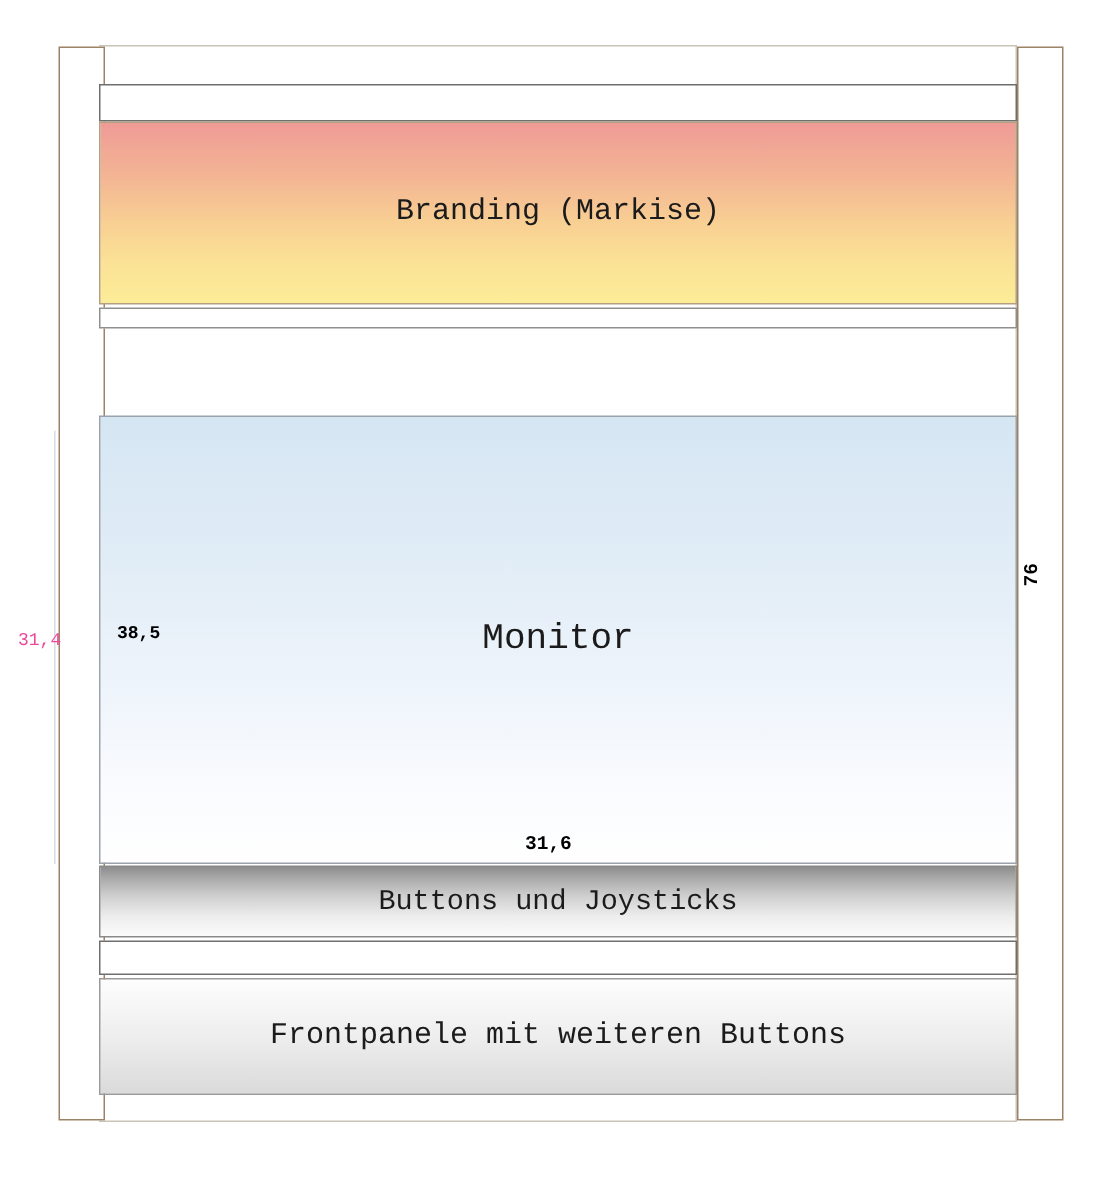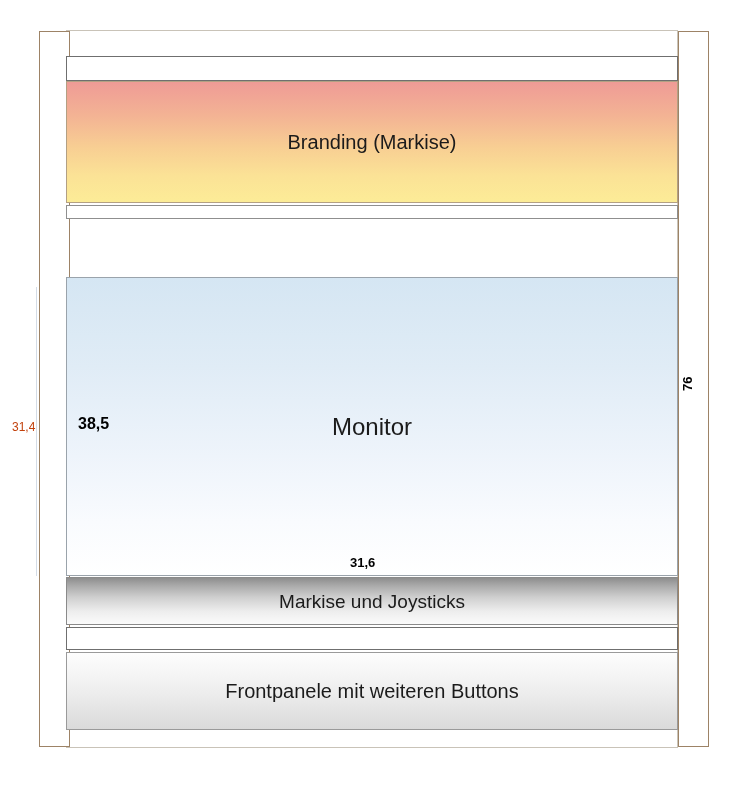--- a/index.html
+++ b/index.html
@@ -13,20 +13,21 @@
     font-family: "Liberation Sans", sans-serif;
     overflow: hidden;
     position: relative;
   }
 
   #diagram {
     position: absolute;
     left: 0; top: 0;
     width: 742px;
     height: 785px;
+    font-family: Liberation Mono, monospace;
   }
 
   
   .cabinet-outline {
     position: absolute;
     left: 66px;
     top: 30px;
     width: 612px;
     height: 718px;
     border: 1px solid #c9c3b8;
@@ -174,27 +175,27 @@
     position: absolute;
     font-size: 13px;
     color: #000000;
     line-height: 1;
     white-space: nowrap;
   }
   .dim-depth {
     left: 12px;
     top: 421px;
     font-size: 12px;
-    color: #c2410c;
+    color: #ec4899;
   }
   .dim-height-left {
     left: 78px;
     top: 416px;
     font-weight: bold;
-    font-size: 16px;
+    font-size: 12px;
   }
   .dim-width-bottom {
     left: 350px;
     top: 556px;
     font-weight: bold;
     font-size: 13px;
   }
   .dim-height-right {
     left: 681px;
     top: 391px;
@@ -227,21 +228,21 @@
   <div class="panel panel-gap-upper">
     <span class="panel-label"></span>
   </div>
 
 
   <div class="panel panel-monitor">
     <span class="panel-label">Monitor</span>
   </div>
 
   <div class="panel panel-controls">
-    <span class="panel-label">Markise und Joysticks</span>
+    <span class="panel-label">Buttons und Joysticks</span>
   </div>
 
   <div class="panel panel-gap-lower">
     <span class="panel-label"></span>
   </div>
 
   <div class="panel panel-frontpanel">
     <span class="panel-label">Frontpanele mit weiteren Buttons</span>
   </div>
 

